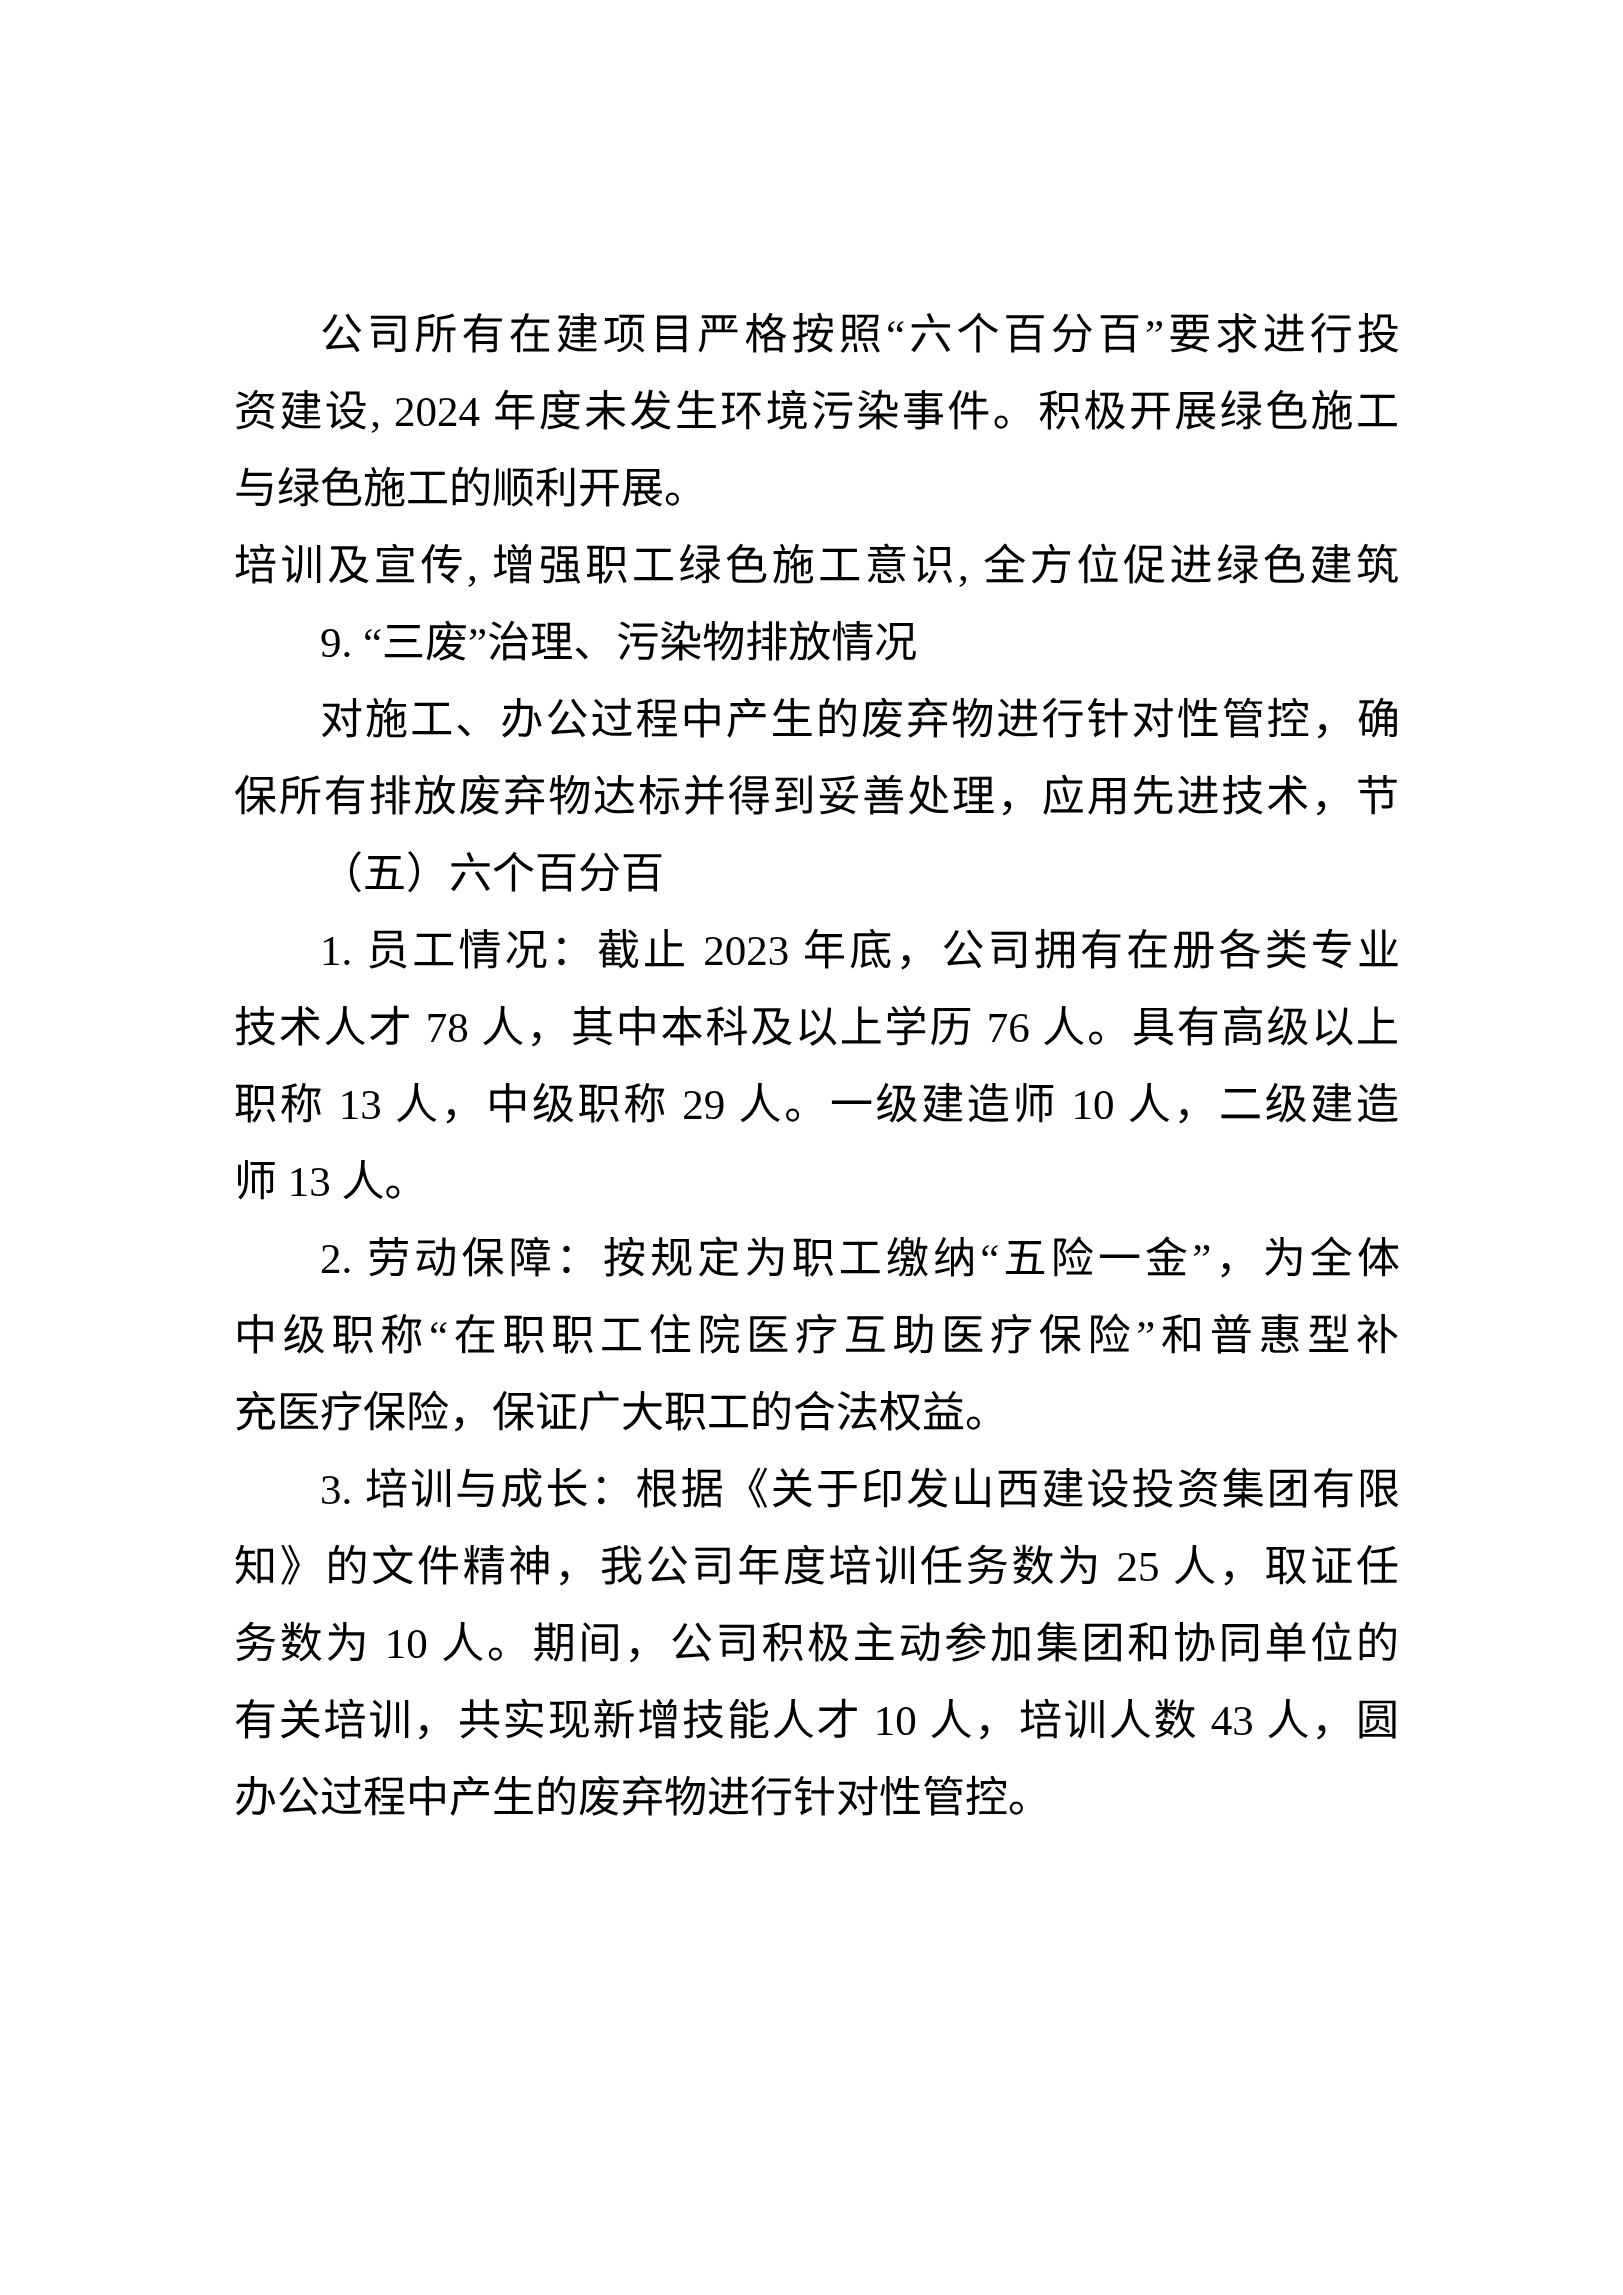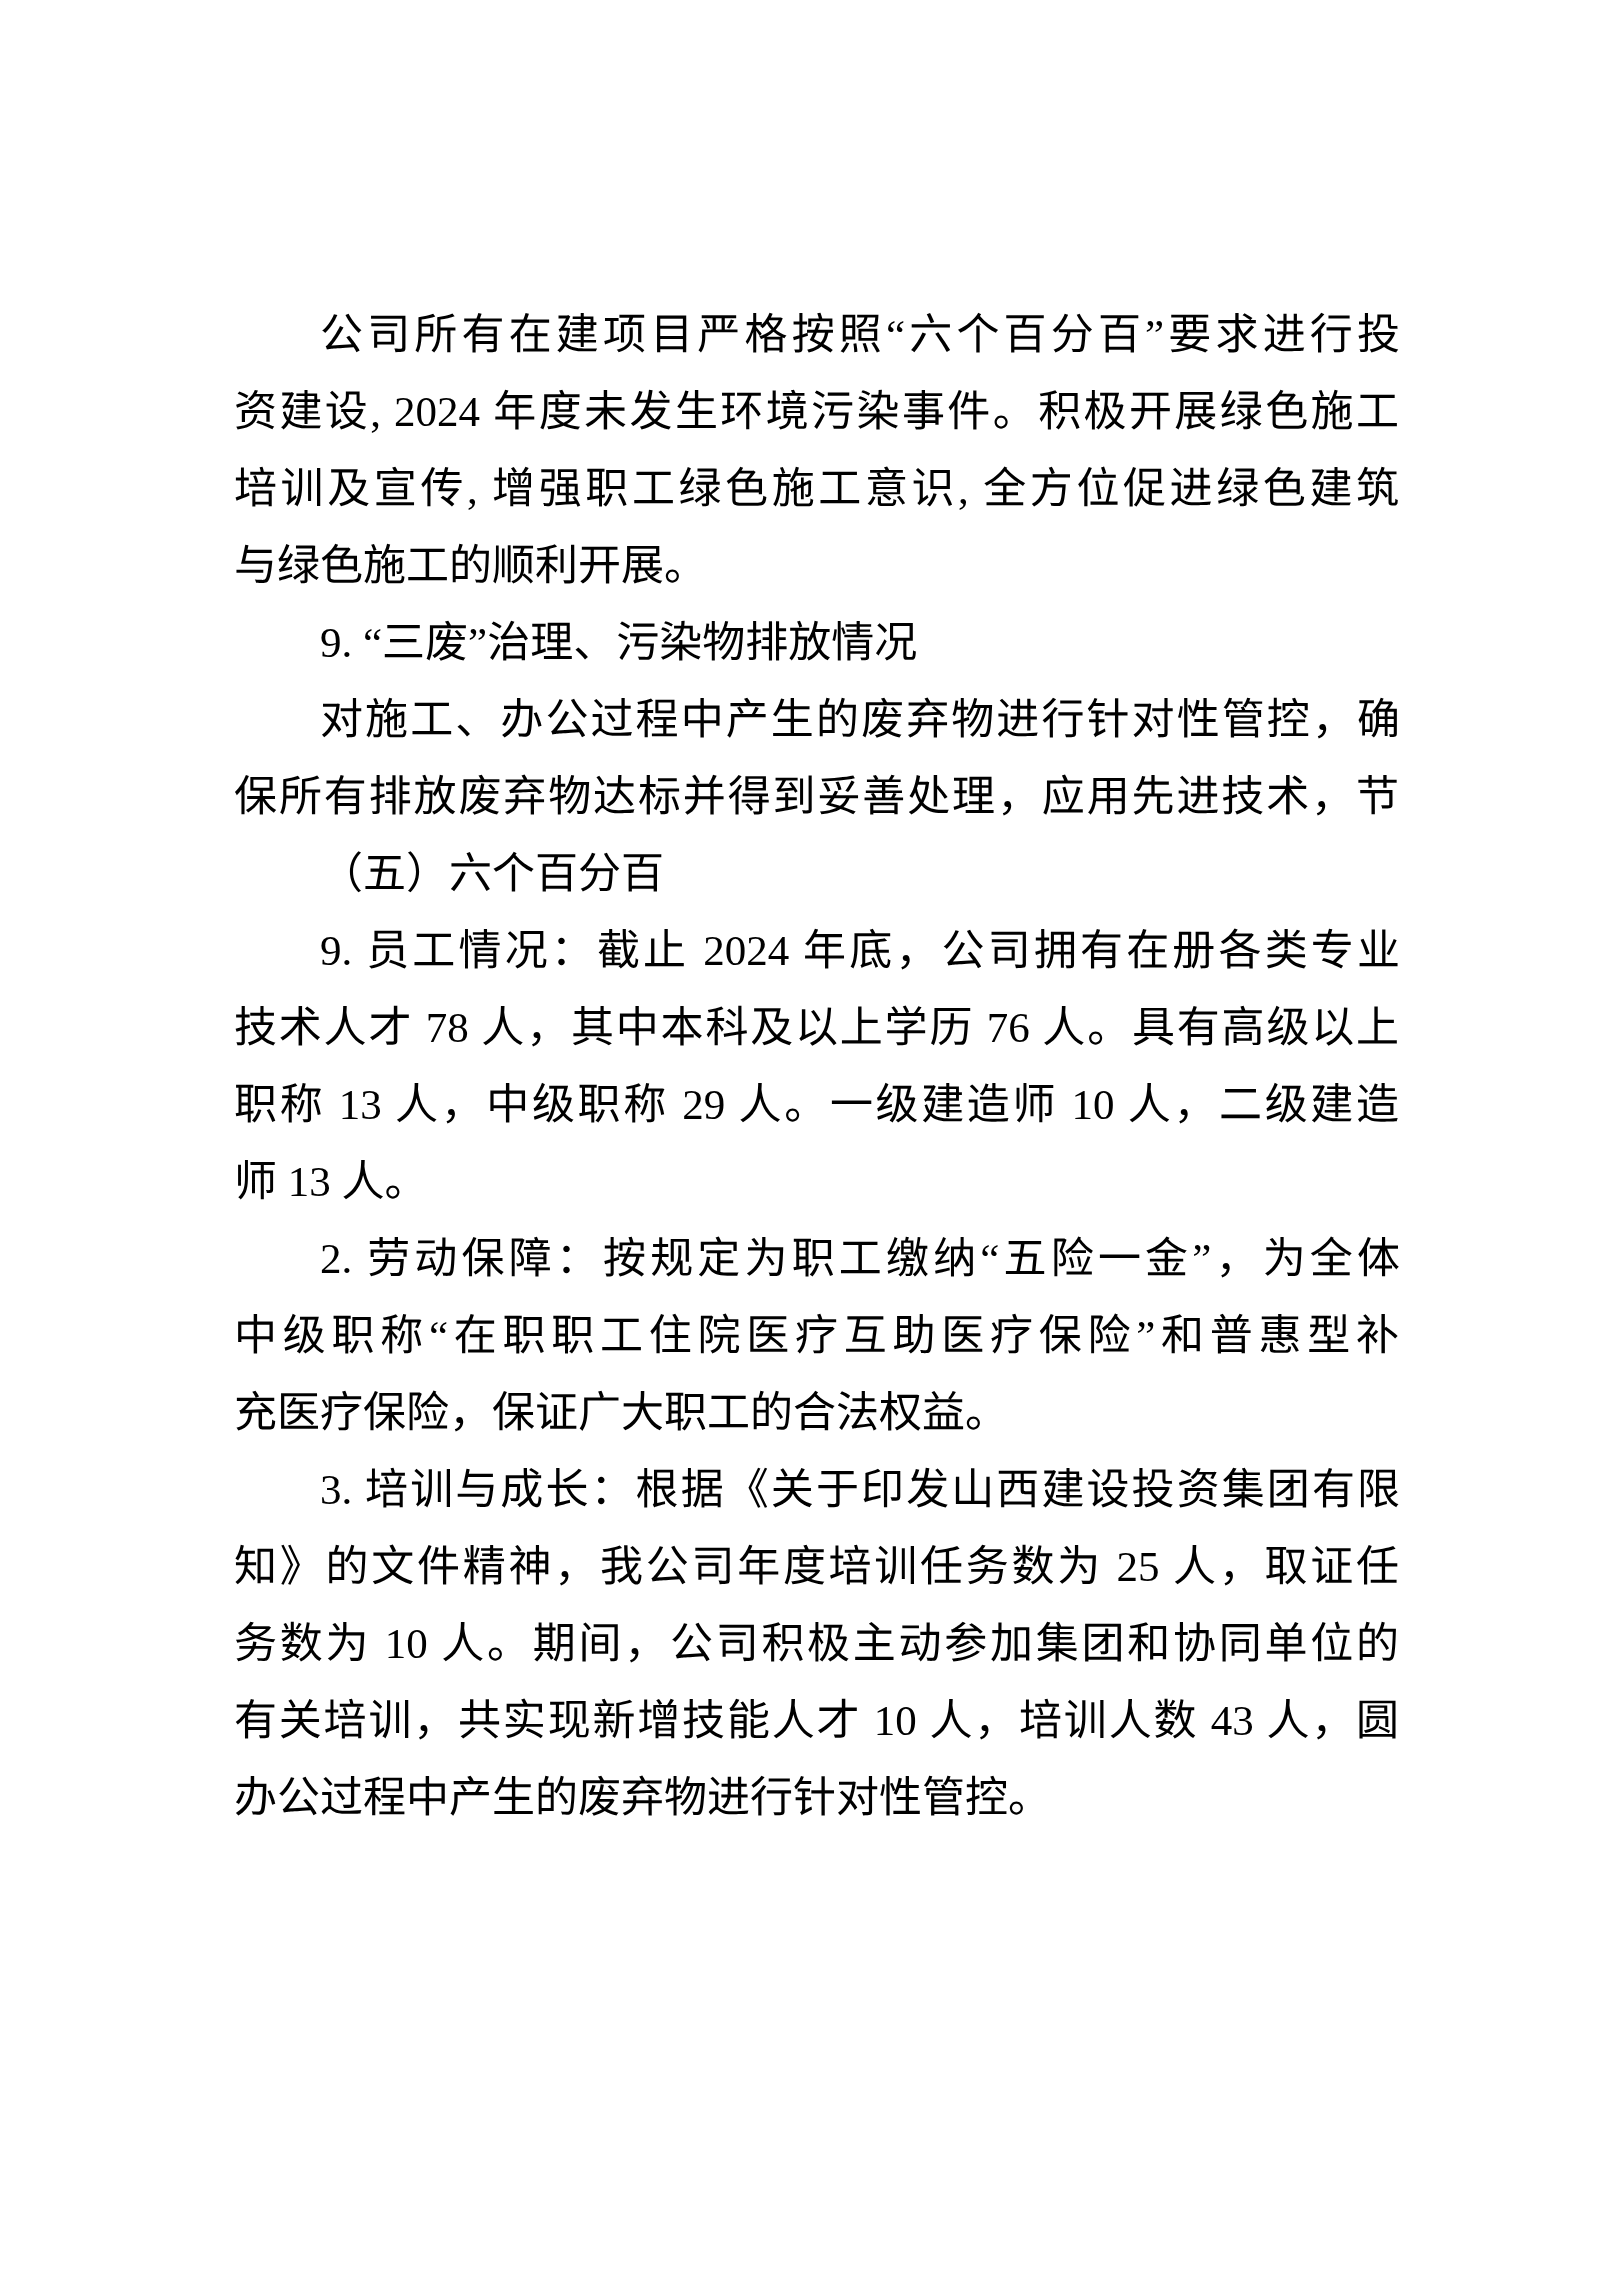--- a/index.html
+++ b/index.html
@@ -57,39 +57,39 @@
 </style>
 </head>
 <body>
 
 <div class="page">
   <div class="doc">
 
     <div class="para">
       <div class="line fill indent">公司所有在建项目严格按照“六个百分百”要求进行投</div>
       <div class="line fill">资建设, 2024 年度未发生环境污染事件。积极开展绿色施工</div>
+      <div class="line">与绿色施工的顺利开展。</div>
       <div class="line fill">培训及宣传, 增强职工绿色施工意识, 全方位促进绿色建筑</div>
-      <div class="line">与绿色施工的顺利开展。</div>
     </div>
 
     <div class="para">
       <div class="line indent">9. “三废”治理、污染物排放情况</div>
     </div>
 
     <div class="para">
       <div class="line fill indent">对施工、办公过程中产生的废弃物进行针对性管控，确</div>
       <div class="line fill">保所有排放废弃物达标并得到妥善处理，应用先进技术，节</div>
     </div>
 
     <div class="para">
       <div class="line indent">（五）六个百分百</div>
     </div>
 
     <div class="para">
-      <div class="line fill indent">9. 员工情况：截止 2024 年底，公司拥有在册各类专业</div>
+      <div class="line fill indent">1. 员工情况：截止 2023 年底，公司拥有在册各类专业</div>
       <div class="line fill">技术人才 78 人，其中本科及以上学历 76 人。具有高级以上</div>
       <div class="line fill">职称 13 人，中级职称 29 人。一级建造师 10 人，二级建造</div>
       <div class="line">师 13 人。</div>
     </div>
 
     <div class="para">
       <div class="line fill indent">2. 劳动保障：按规定为职工缴纳“五险一金”，为全体</div>
       <div class="line fill">中级职称“在职职工住院医疗互助医疗保险”和普惠型补</div>
       <div class="line">充医疗保险，保证广大职工的合法权益。</div>
     </div>

